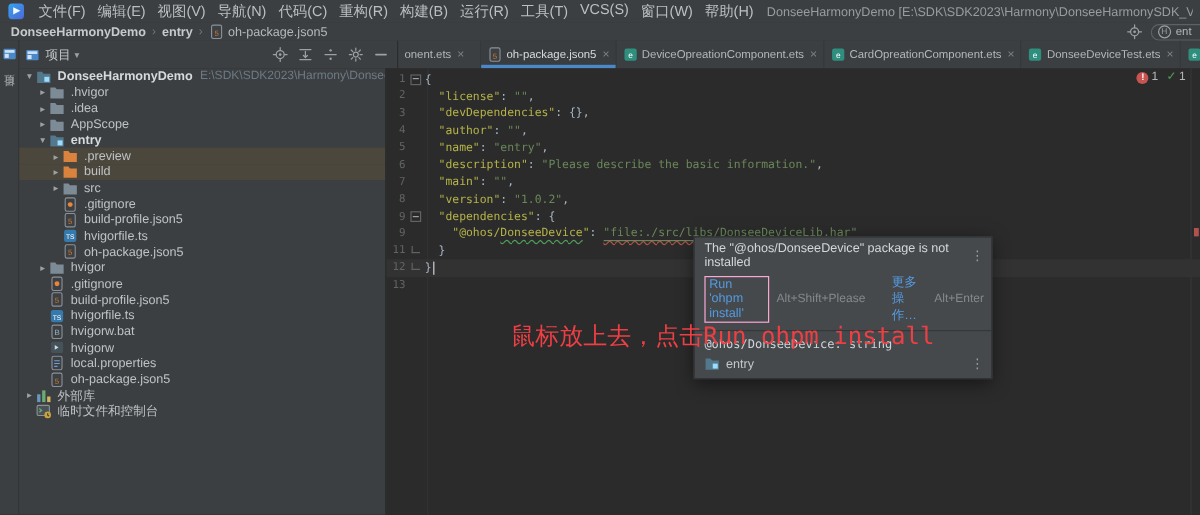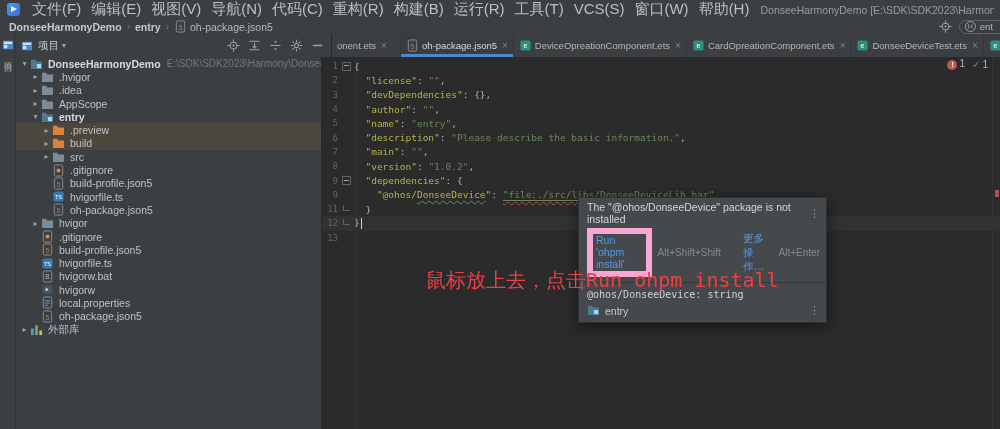--- a/index.html
+++ b/index.html
@@ -6,21 +6,21 @@
   body{width:1000px;height:429px;position:relative;overflow:hidden;
        font-family:"Liberation Sans",sans-serif;color:#bbbec1;
        -webkit-font-smoothing:antialiased;}
   .bar{position:absolute;left:0;right:0;background:#3c3f41;}
   
   #menubar{top:0;height:19px;display:flex;align-items:center;padding-left:5px;border-bottom:1px solid #333638;}
   .logo{width:13px;height:13px;border-radius:3px;margin:0 7px 0 2px;flex:none;
         background:linear-gradient(135deg,#35a3f1,#4b68d8);position:relative;}
   .logo:after{content:"";position:absolute;left:3.5px;top:3px;border-left:6px solid #fff;
         border-top:3.5px solid transparent;border-bottom:3.5px solid transparent;opacity:.95;}
-  .menu-item{padding:0 5px;font-size:15px;color:#bcbfc2;white-space:nowrap;}
+  .menu-item{padding:0 5px;font-size:12px;color:#bcbfc2;white-space:nowrap;}
   #win-title{flex:1;text-align:center;font-size:10.5px;color:#999c9f;white-space:nowrap;overflow:hidden;margin:0 6px;}
   
   #crumbbar{top:19px;height:15px;display:flex;align-items:center;padding-left:9px;font-size:10.5px;border-bottom:1px solid #333638;}
   .crumb{color:#c7cacc;font-weight:bold;white-space:nowrap;}
   .crumb.file{font-weight:normal;color:#b5b8bb;display:flex;align-items:center;gap:3px;}
   .crumb-sep{color:#73777a;margin:0 5px;font-size:10px;}
   #crumb-right{margin-left:auto;display:flex;align-items:center;gap:7px;margin-right:-6px;}
   .runpill{display:flex;align-items:center;gap:4px;border:1px solid #5d6164;border-radius:8px;
            padding:0 12px 0 5px;height:12px;font-size:9.5px;color:#b5b8bb;}
   .circleH{width:9px;height:9px;border:1px solid #9da1a4;border-radius:50%;font-size:7px;line-height:9px;
@@ -81,21 +81,21 @@
   .okmark{color:#4f9e58;font-size:10px;margin-right:2px;}
   #scrolltick{position:absolute;right:1px;top:133px;width:4px;height:7px;background:#b3514d;}
   #sctrack{position:absolute;right:7px;top:0;bottom:0;width:1px;background:#323537;}
   
   #popup{position:absolute;left:256px;top:140px;width:247px;background:#46494c;border:1px solid #303234;
          box-shadow:0 4px 14px rgba(0,0,0,.5);font-family:"Liberation Sans",sans-serif;font-size:10.5px;z-index:5;}
   .prow{display:flex;align-items:center;padding:3px 6px 2px 8px;}
   .ptitle{color:#d3d7da;}
   .pdots{margin-left:auto;color:#9aa0a4;font-size:11px;}
   .prow2{padding:1px 6px 5px 8px;gap:6px;}
-  .runlink{color:#559ae0;border:6px solid #f9a8d4;padding:0 3px 1px 3px;}
+  .runlink{color:#559ae0;border:1px solid #f9a8d4;padding:0 3px 1px 3px;}
   .shortcut{color:#85898d;font-size:10px;}
   .morelink{color:#559ae0;margin-left:16px;}
   .pdivider{height:1px;background:#35383a;}
   .prow3{padding:6px 8px 2px 8px;font-family:"DejaVu Sans Mono",monospace;font-size:10px;color:#ced3d7;}
   .prow4{padding:2px 6px 5px 8px;gap:5px;color:#c3c7cb;}
   
   #annotation{position:absolute;left:104px;top:210px;font-size:20px;color:#ee3f44;white-space:nowrap;z-index:6;}
   svg{display:block;}
 </style>
 </head>
@@ -463,20 +463,32 @@
       <span class="tarrow">▸</span>
       <span class="ticon">
         <svg width="13" height="13" viewBox="0 0 14 14">
           <rect x="1" y="6" width="3" height="7" fill="#6897bb"></rect>
           <rect x="5.5" y="2.5" width="3" height="10.5" fill="#6aab73"></rect>
           <rect x="10" y="8" width="3" height="5" fill="#d5b55e"></rect>
         </svg>
       </span>
       <span class="tlabel">外部库</span>
     </div>
+    <div class="trow" style="padding-left: 3px;">
+      <span class="tarrow"></span>
+      <span class="ticon">
+        <svg width="13" height="13" viewBox="0 0 14 14">
+          <rect x="1" y="2" width="11" height="9" rx="1" fill="#4b5256" stroke="#8a9199" stroke-width="1"></rect>
+          <path d="M3 4.8l2 1.7-2 1.7" stroke="#6aab73" stroke-width="1.2" fill="none"></path>
+          <circle cx="10.5" cy="10.5" r="3" fill="#c9a23e"></circle>
+          <path d="M10.5 9v1.7l1.2.7" stroke="#3c4043" stroke-width="1" fill="none"></path>
+        </svg>
+      </span>
+      <span class="tlabel">临时文件和控制台</span>
+    </div>
   </div>
 
 <div id="editor">
   <div id="gutterline"></div>
   <div id="sctrack"></div>
   <div id="code">
       <div class="cline">
         <span class="gnum">1</span>
         <span class="gfold">
           <span class="foldbox"></span>
@@ -556,21 +568,21 @@
   </div>
   <div id="scrolltick"></div>
 
   <div id="popup">
     <div class="prow">
       <span class="ptitle">The "@ohos/DonseeDevice" package is not installed</span>
       <span class="pdots">⋮</span>
     </div>
     <div class="prow prow2">
       <span class="runlink">Run 'ohpm install'</span>
-      <span class="shortcut">Alt+Shift+Shift</span>
+      <span class="shortcut">Alt+Shift+Please</span>
       <span class="morelink">更多操作…</span>
       <span class="shortcut">Alt+Enter</span>
     </div>
     <div class="pdivider"></div>
     <div class="prow3">@ohos/DonseeDevice: string</div>
     <div class="prow prow4">
       <span class="ficon" id="popup-module-icon">
           <svg width="13" height="12" viewBox="0 0 14 13">
             <path d="M1 2h4.4l1.4 1.7H13v8.3H1z" fill="#53788c"></path>
             <rect x="7.5" y="6.5" width="4.5" height="4.5" fill="#9cdcfe"></rect>

